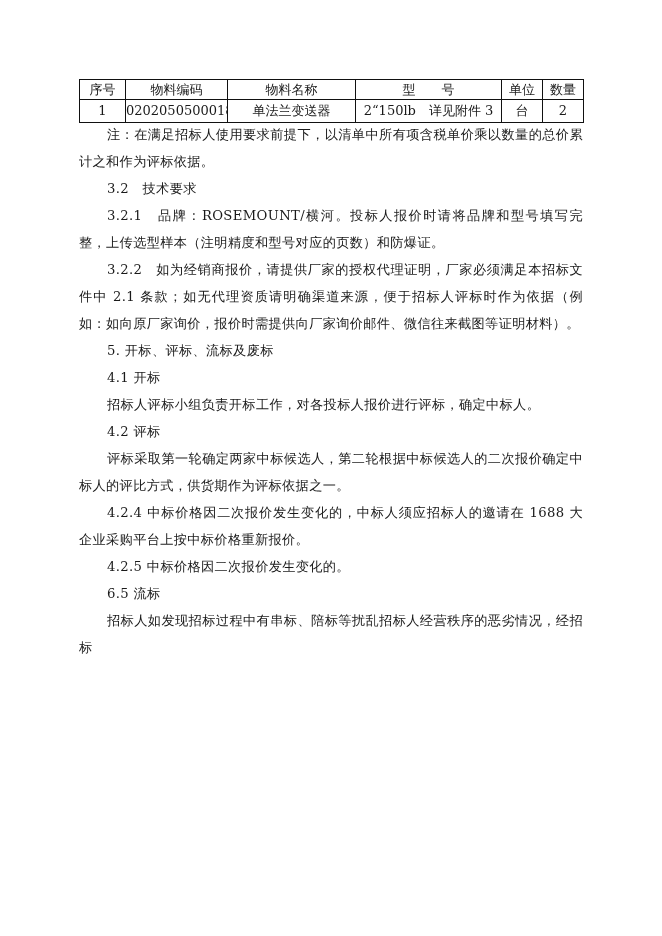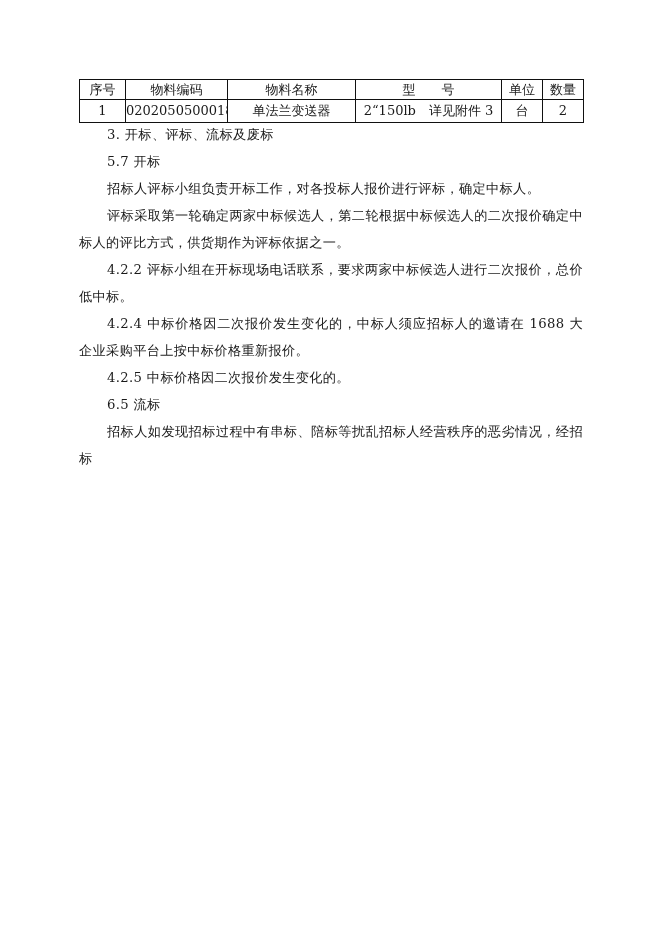--- a/index.html
+++ b/index.html
@@ -57,24 +57,28 @@
       <td>02020505000185</td>
       <td>单法兰变送器</td>
       <td>2“150lb　详见附件 3</td>
       <td>台</td>
       <td>2</td>
     </tr>
   </tbody>
     </table>
 
   <div class="body-text">
-    <p>3. 开标、评标、流标及废标</p>
-    <p>5.7 开标</p>
+    <p>注：在满足招标人使用要求前提下，以清单中所有项含税单价乘以数量的总价累计之和作为评标依据。</p>
+    <p>3.2　技术要求</p>
+    <p>3.2.1　品牌：ROSEMOUNT/横河。投标人报价时请将品牌和型号填写完整，上传选型样本（注明精度和型号对应的页数）和防爆证。</p>
+    <p>3.2.2　如为经销商报价，请提供厂家的授权代理证明，厂家必须满足本招标文件中 2.1 条款；如无代理资质请明确渠道来源，便于招标人评标时作为依据（例如：如向原厂家询价，报价时需提供向厂家询价邮件、微信往来截图等证明材料）。</p>
+    <p>5. 开标、评标、流标及废标</p>
+    <p>4.1 开标</p>
     <p>招标人评标小组负责开标工作，对各投标人报价进行评标，确定中标人。</p>
+    <p>4.2 评标</p>
     <p>评标采取第一轮确定两家中标候选人，第二轮根据中标候选人的二次报价确定中标人的评比方式，供货期作为评标依据之一。</p>
-    <p>4.2.2 评标小组在开标现场电话联系，要求两家中标候选人进行二次报价，总价低中标。</p>
     <p>4.2.4 中标价格因二次报价发生变化的，中标人须应招标人的邀请在 1688 大企业采购平台上按中标价格重新报价。</p>
     <p>4.2.5 中标价格因二次报价发生变化的。</p>
     <p>6.5 流标</p>
     <p>招标人如发现招标过程中有串标、陪标等扰乱招标人经营秩序的恶劣情况，经招标</p>
   </div>
 
 </div>
 
 </body></html>

